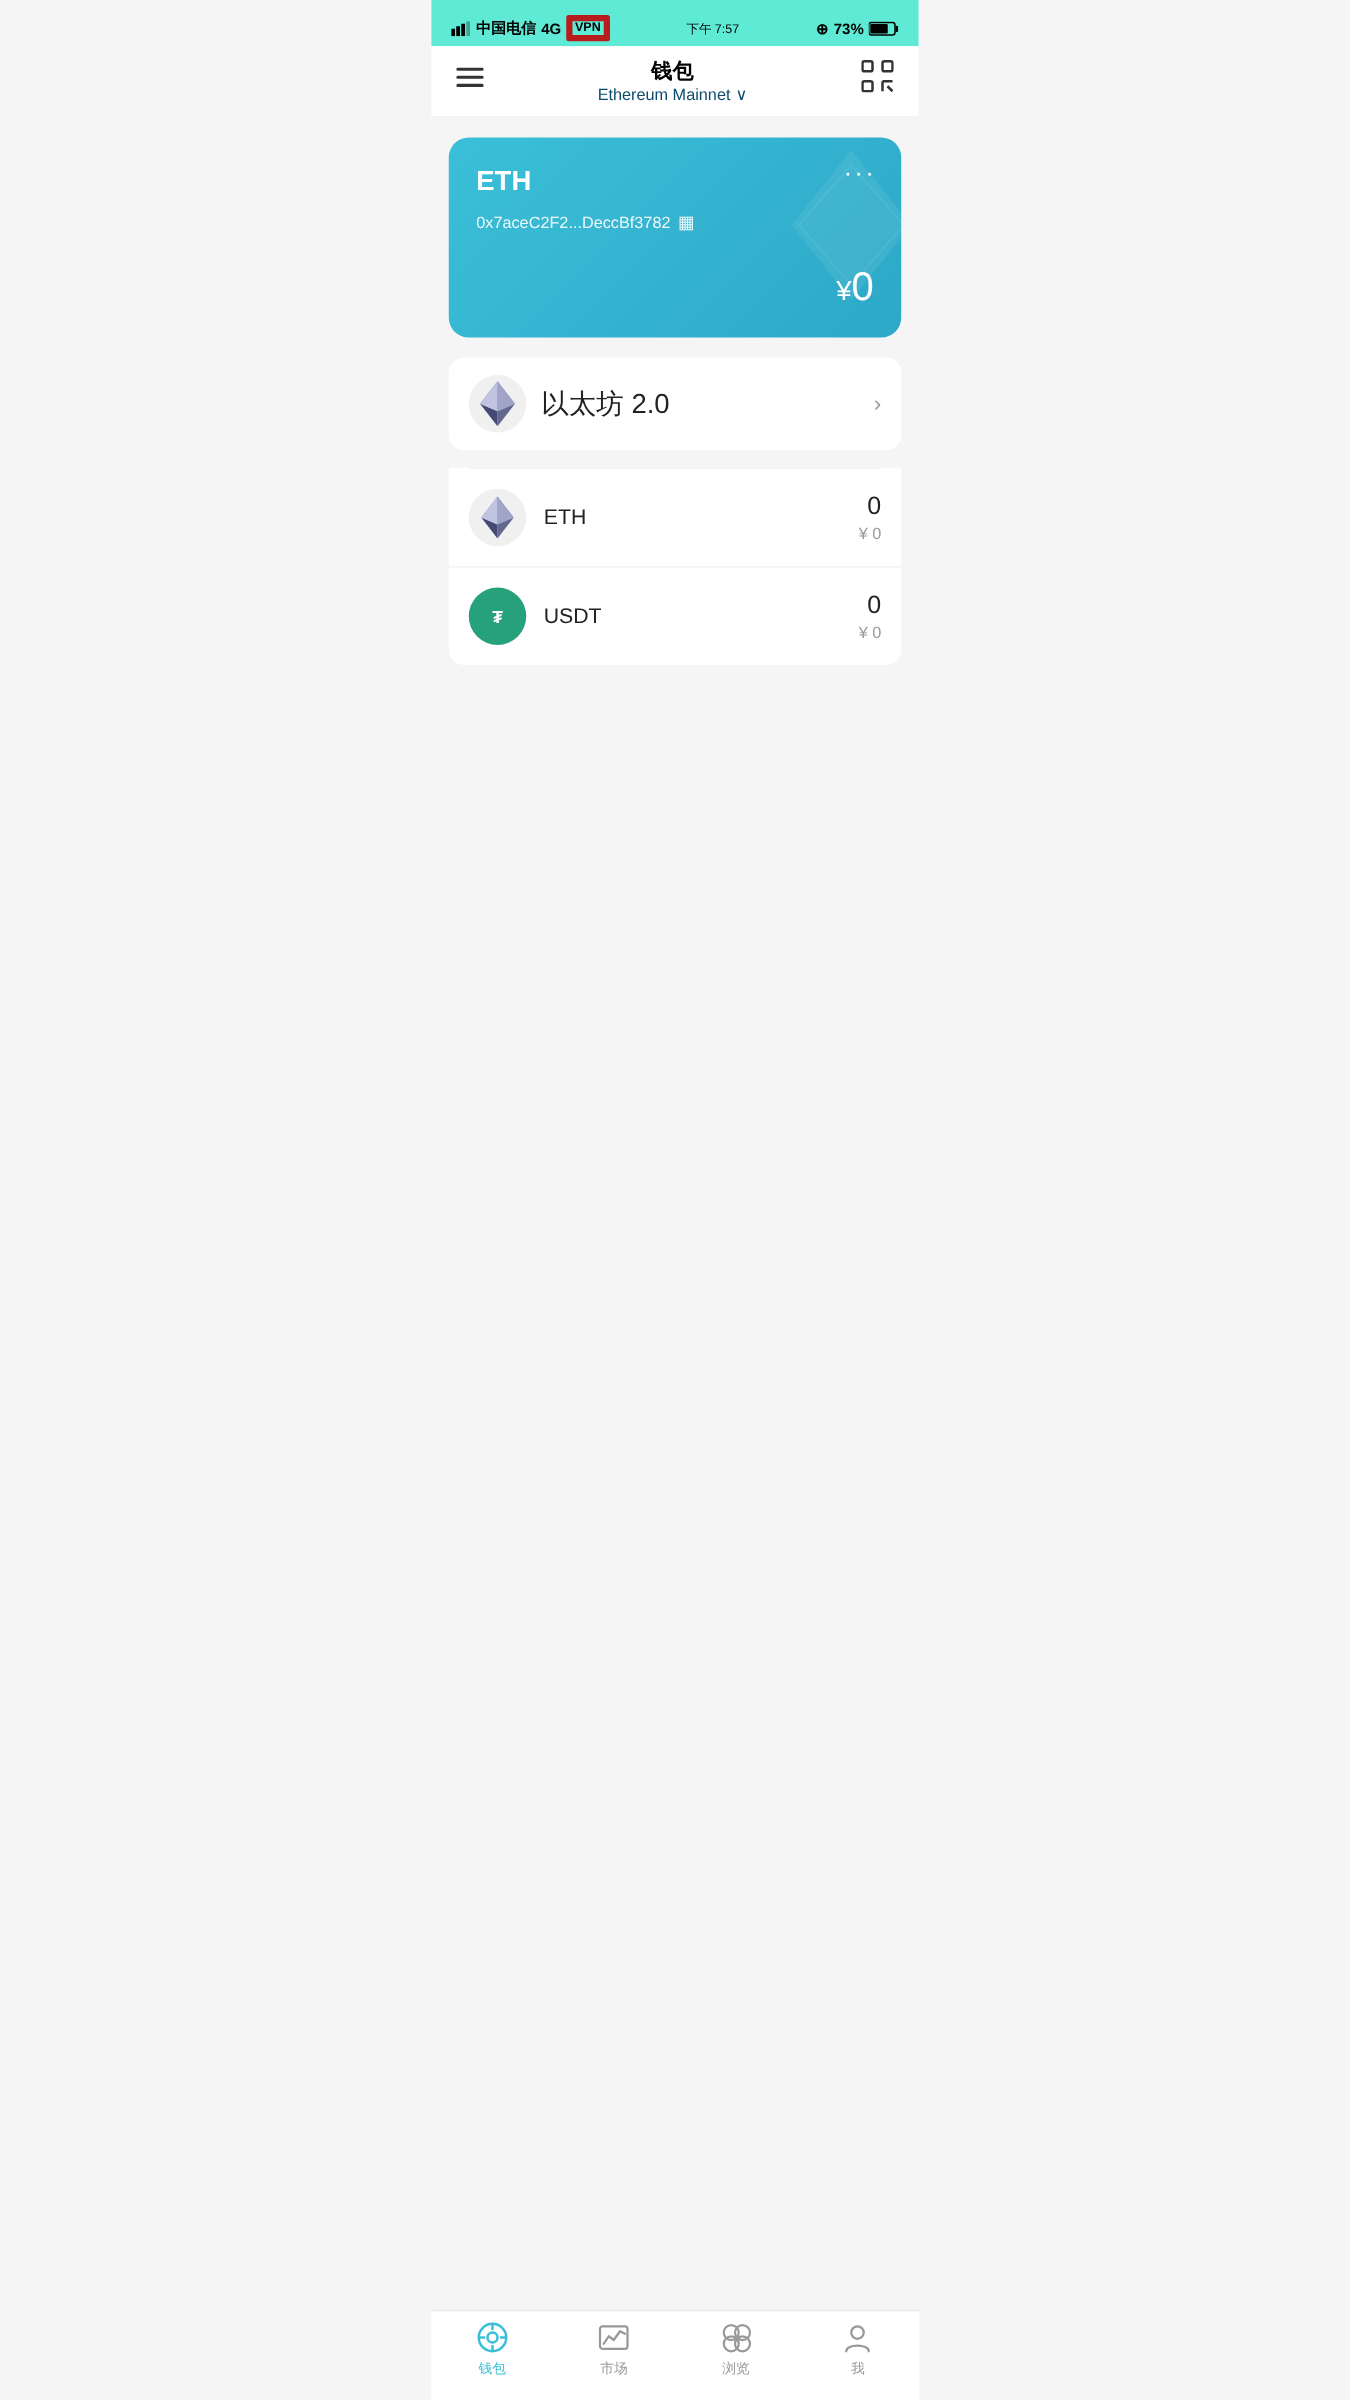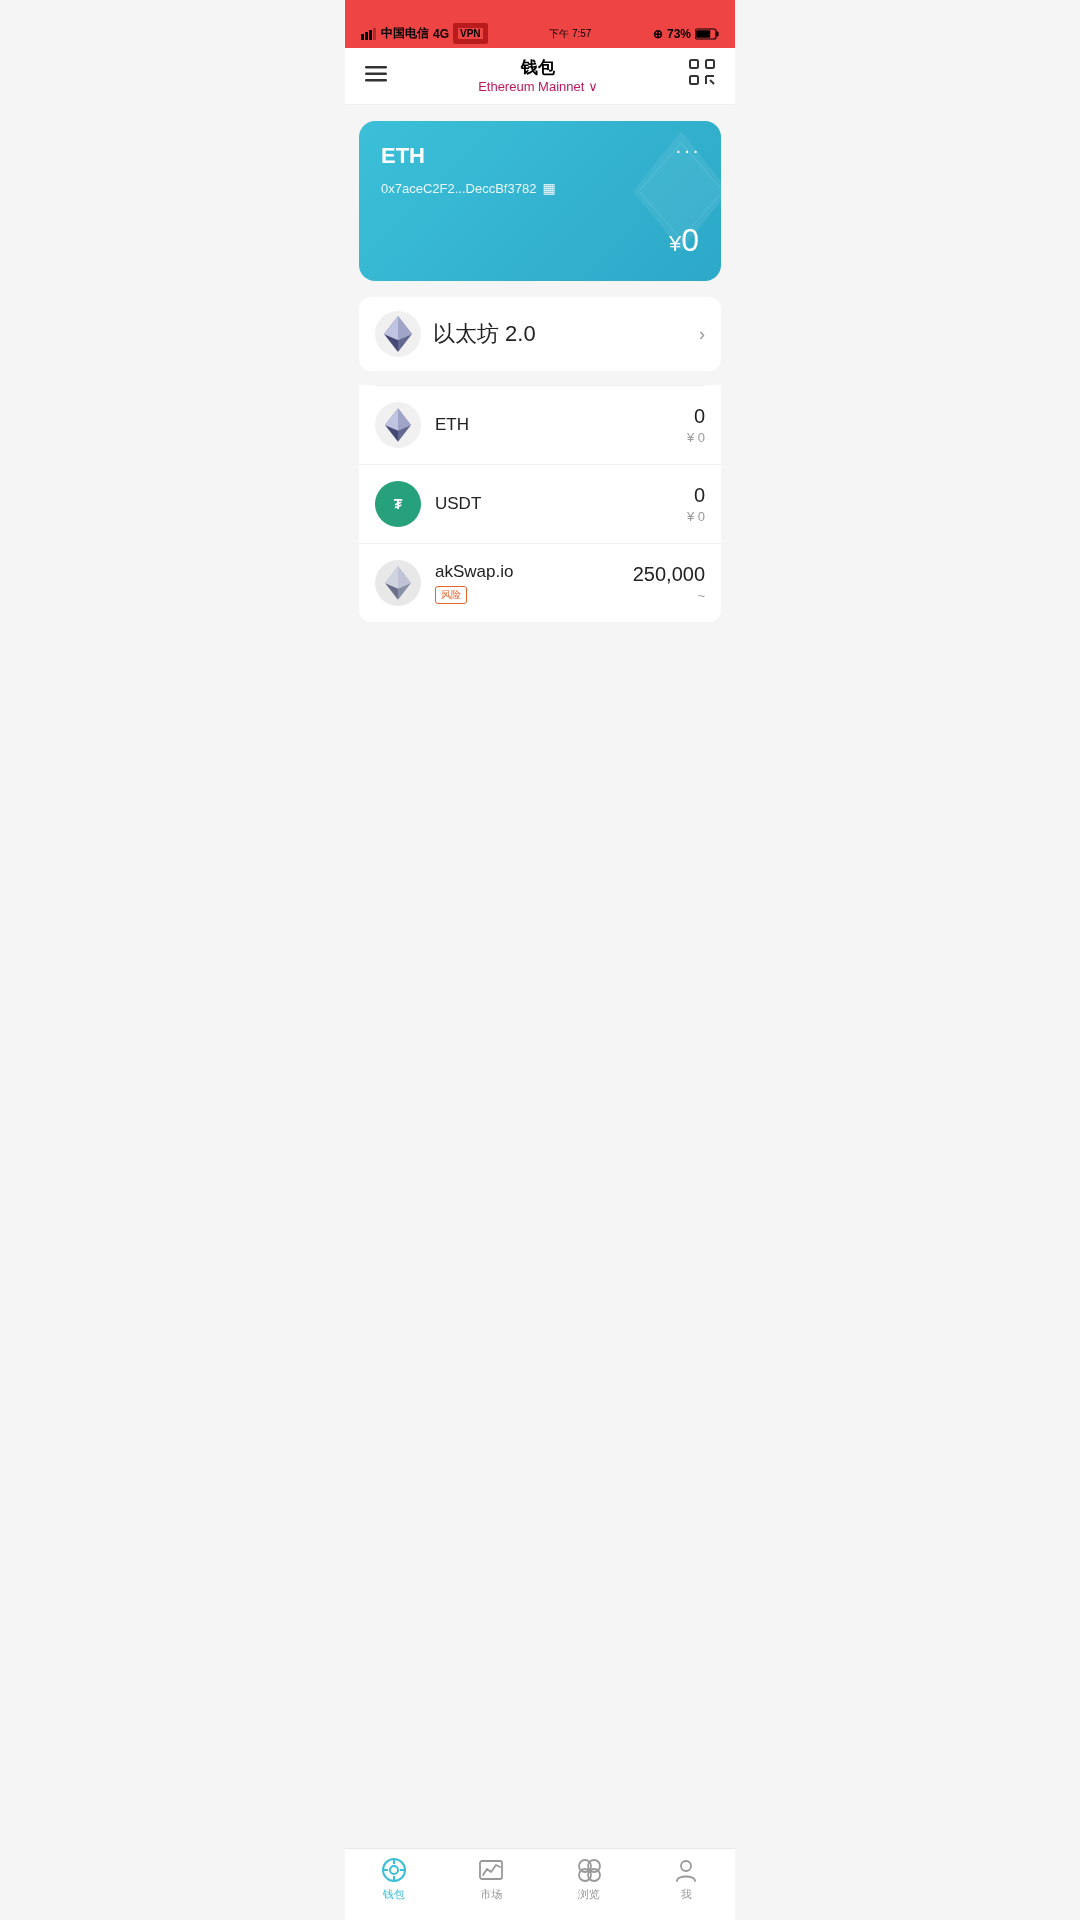--- a/index.html
+++ b/index.html
@@ -12,22 +12,22 @@
       margin: 0 auto;
       position: relative;
       overflow-x: hidden;
     }
 
     
     .status-bar {
       display: flex;
       justify-content: space-between;
       align-items: center;
-      padding: 23px 16px 4px;
-      background: #ef4444;
+      padding: 12px 16px 4px;
+      background: #5eead4;
       font-size: 12px;
       font-weight: 600;
     }
     .status-left { display: flex; align-items: center; gap: 4px; }
     .status-center { font-size: 10px; font-weight: 400; }
     .status-right { display: flex; align-items: center; gap: 4px; font-size: 12px; }
 
     
     .nav-bar {
       background: #fff;
@@ -41,21 +41,21 @@
       text-align: center;
       flex: 1;
     }
     .nav-title-text {
       font-size: 17px;
       font-weight: 600;
       color: #000;
       display: block;
     }
     .nav-subtitle {
-      color: #be185d;
+      color: #0c4a6e;
       font-size: 13px;
       display: flex;
       align-items: center;
       justify-content: center;
       gap: 4px;
     }
     .hamburger-icon { font-size: 20px; color: #333; cursor: pointer; }
     .scan-icon { font-size: 22px; color: #333; cursor: pointer; }
 
     
@@ -410,39 +410,20 @@
     </div>
     <div class="token-info">
       <div class="token-name">USDT</div>
     </div>
     <div class="token-balance">
       <div class="token-amount">0</div>
       <div class="token-fiat">¥ 0</div>
     </div>
   </div>
 
-  <div class="token-item">
-    <div class="token-icon ak-style">
-      <svg width="26" height="34" viewBox="0 0 28 36">
-        <polygon points="14,0 28,18 14,24 0,18" fill="#b0b4c8"></polygon>
-        <polygon points="14,24 28,18 14,36" fill="#8a8fa8"></polygon>
-        <polygon points="14,24 0,18 14,36" fill="#6a6e88"></polygon>
-        <polygon points="14,0 0,18 14,24" fill="#d0d3e0"></polygon>
-        <polygon points="14,0 28,18 14,24" fill="#c0c3d5"></polygon>
-      </svg>
-    </div>
-    <div class="token-info">
-      <div class="token-name">akSwap.io</div>
-      <div class="token-risk-badge">风险</div>
-    </div>
-    <div class="token-balance">
-      <div class="token-amount">250,000</div>
-      <div class="token-fiat">~</div>
-    </div>
-  </div>
 </div>
 
 <div style="height: 80px;"></div>
 
 <div class="bottom-bar">
 
   <div class="bottom-tab">
     <div class="bottom-tab-icon">
       <svg width="26" height="26" viewBox="0 0 26 26" fill="none">
         <circle cx="13" cy="13" r="11" stroke="#3bbfd8" stroke-width="2" fill="none"></circle>

